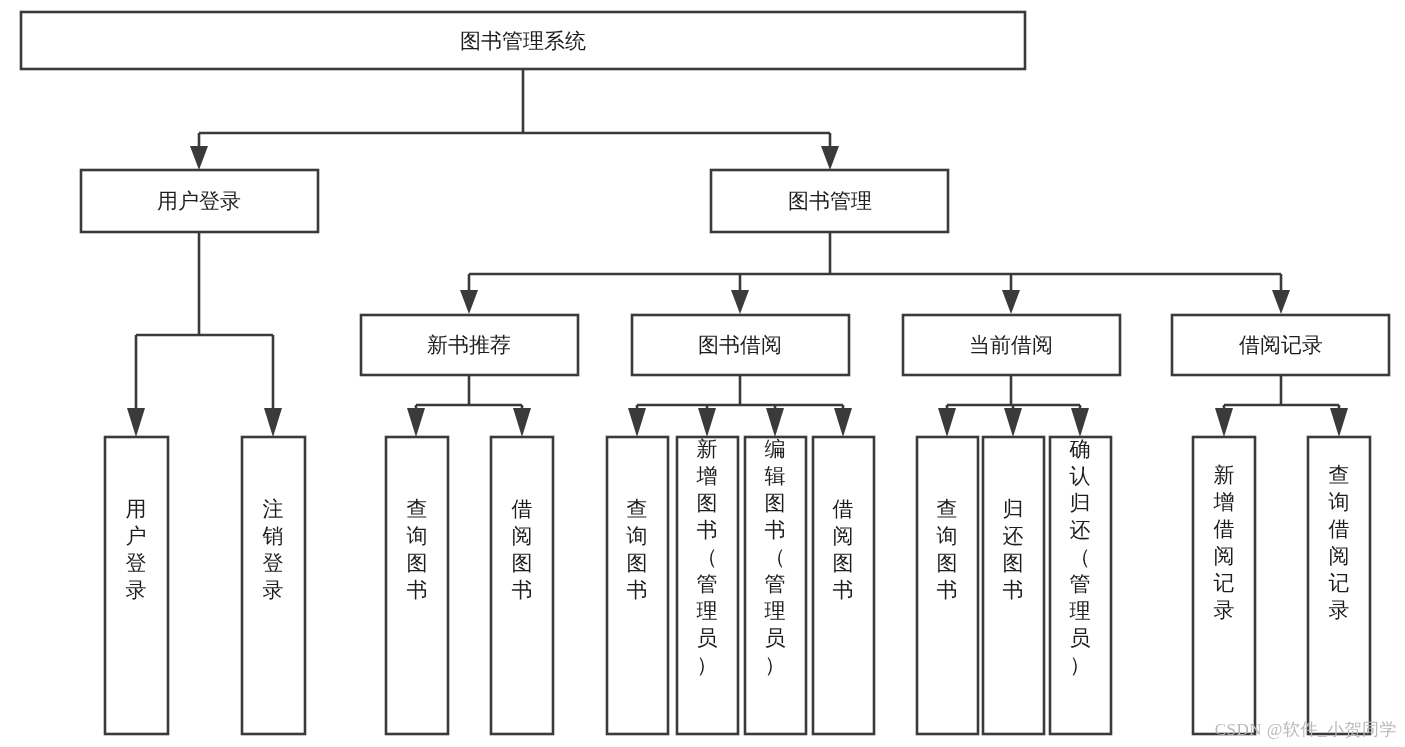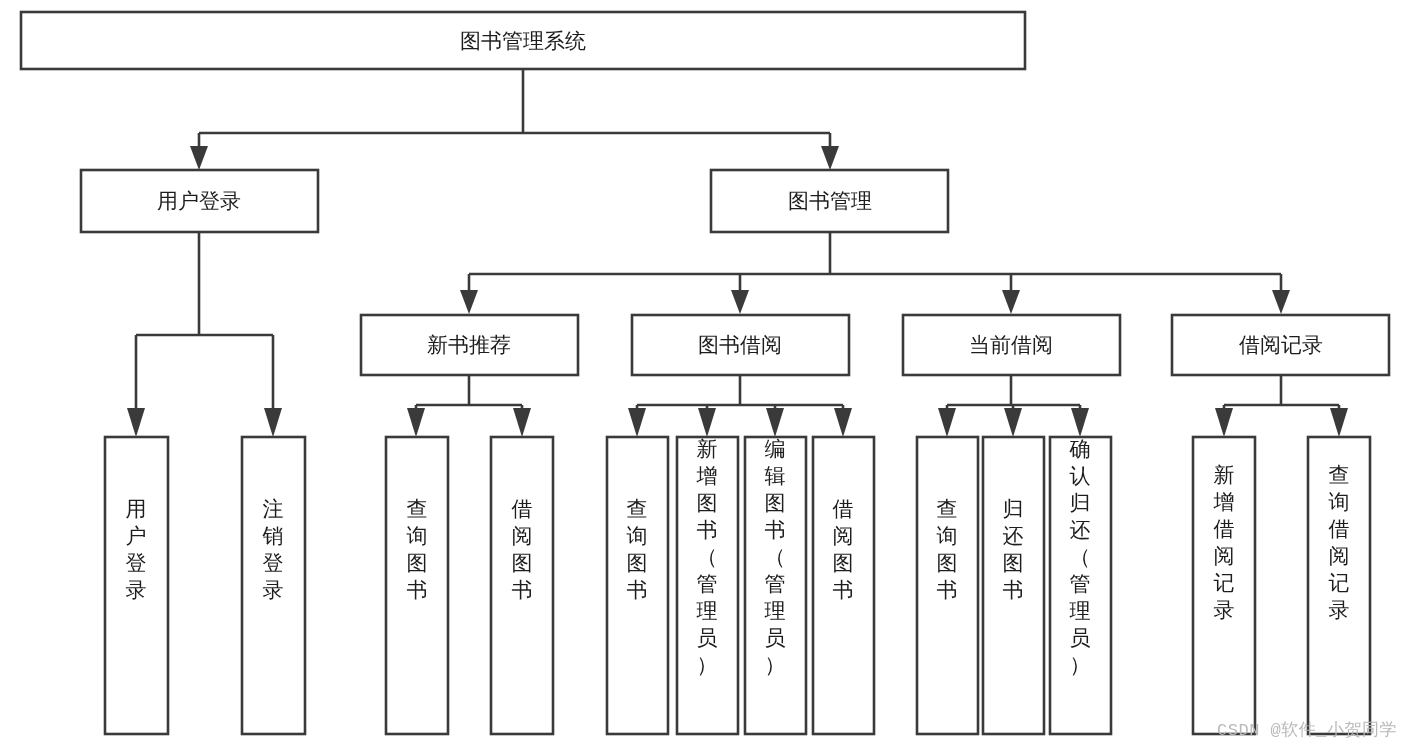--- a/index.html
+++ b/index.html
@@ -53,21 +53,21 @@
   .node-label-v {
     font-family: "Liberation Sans", "DejaVu Sans", sans-serif;
     font-size: 21px;
     fill: #1d1d1d;
     text-anchor: middle;
   }
   .watermark-text {
     position: absolute;
     right: 8px;
     bottom: 6px;
-    font-family: Liberation Mono, monospace;
+    font-family: Liberation Serif, serif;
     font-size: 17px;
     color: #b9b9b9;
     white-space: nowrap;
     letter-spacing: 0.5px;
     user-select: none;
   }
 </style>
 </head>
 <body>
 

